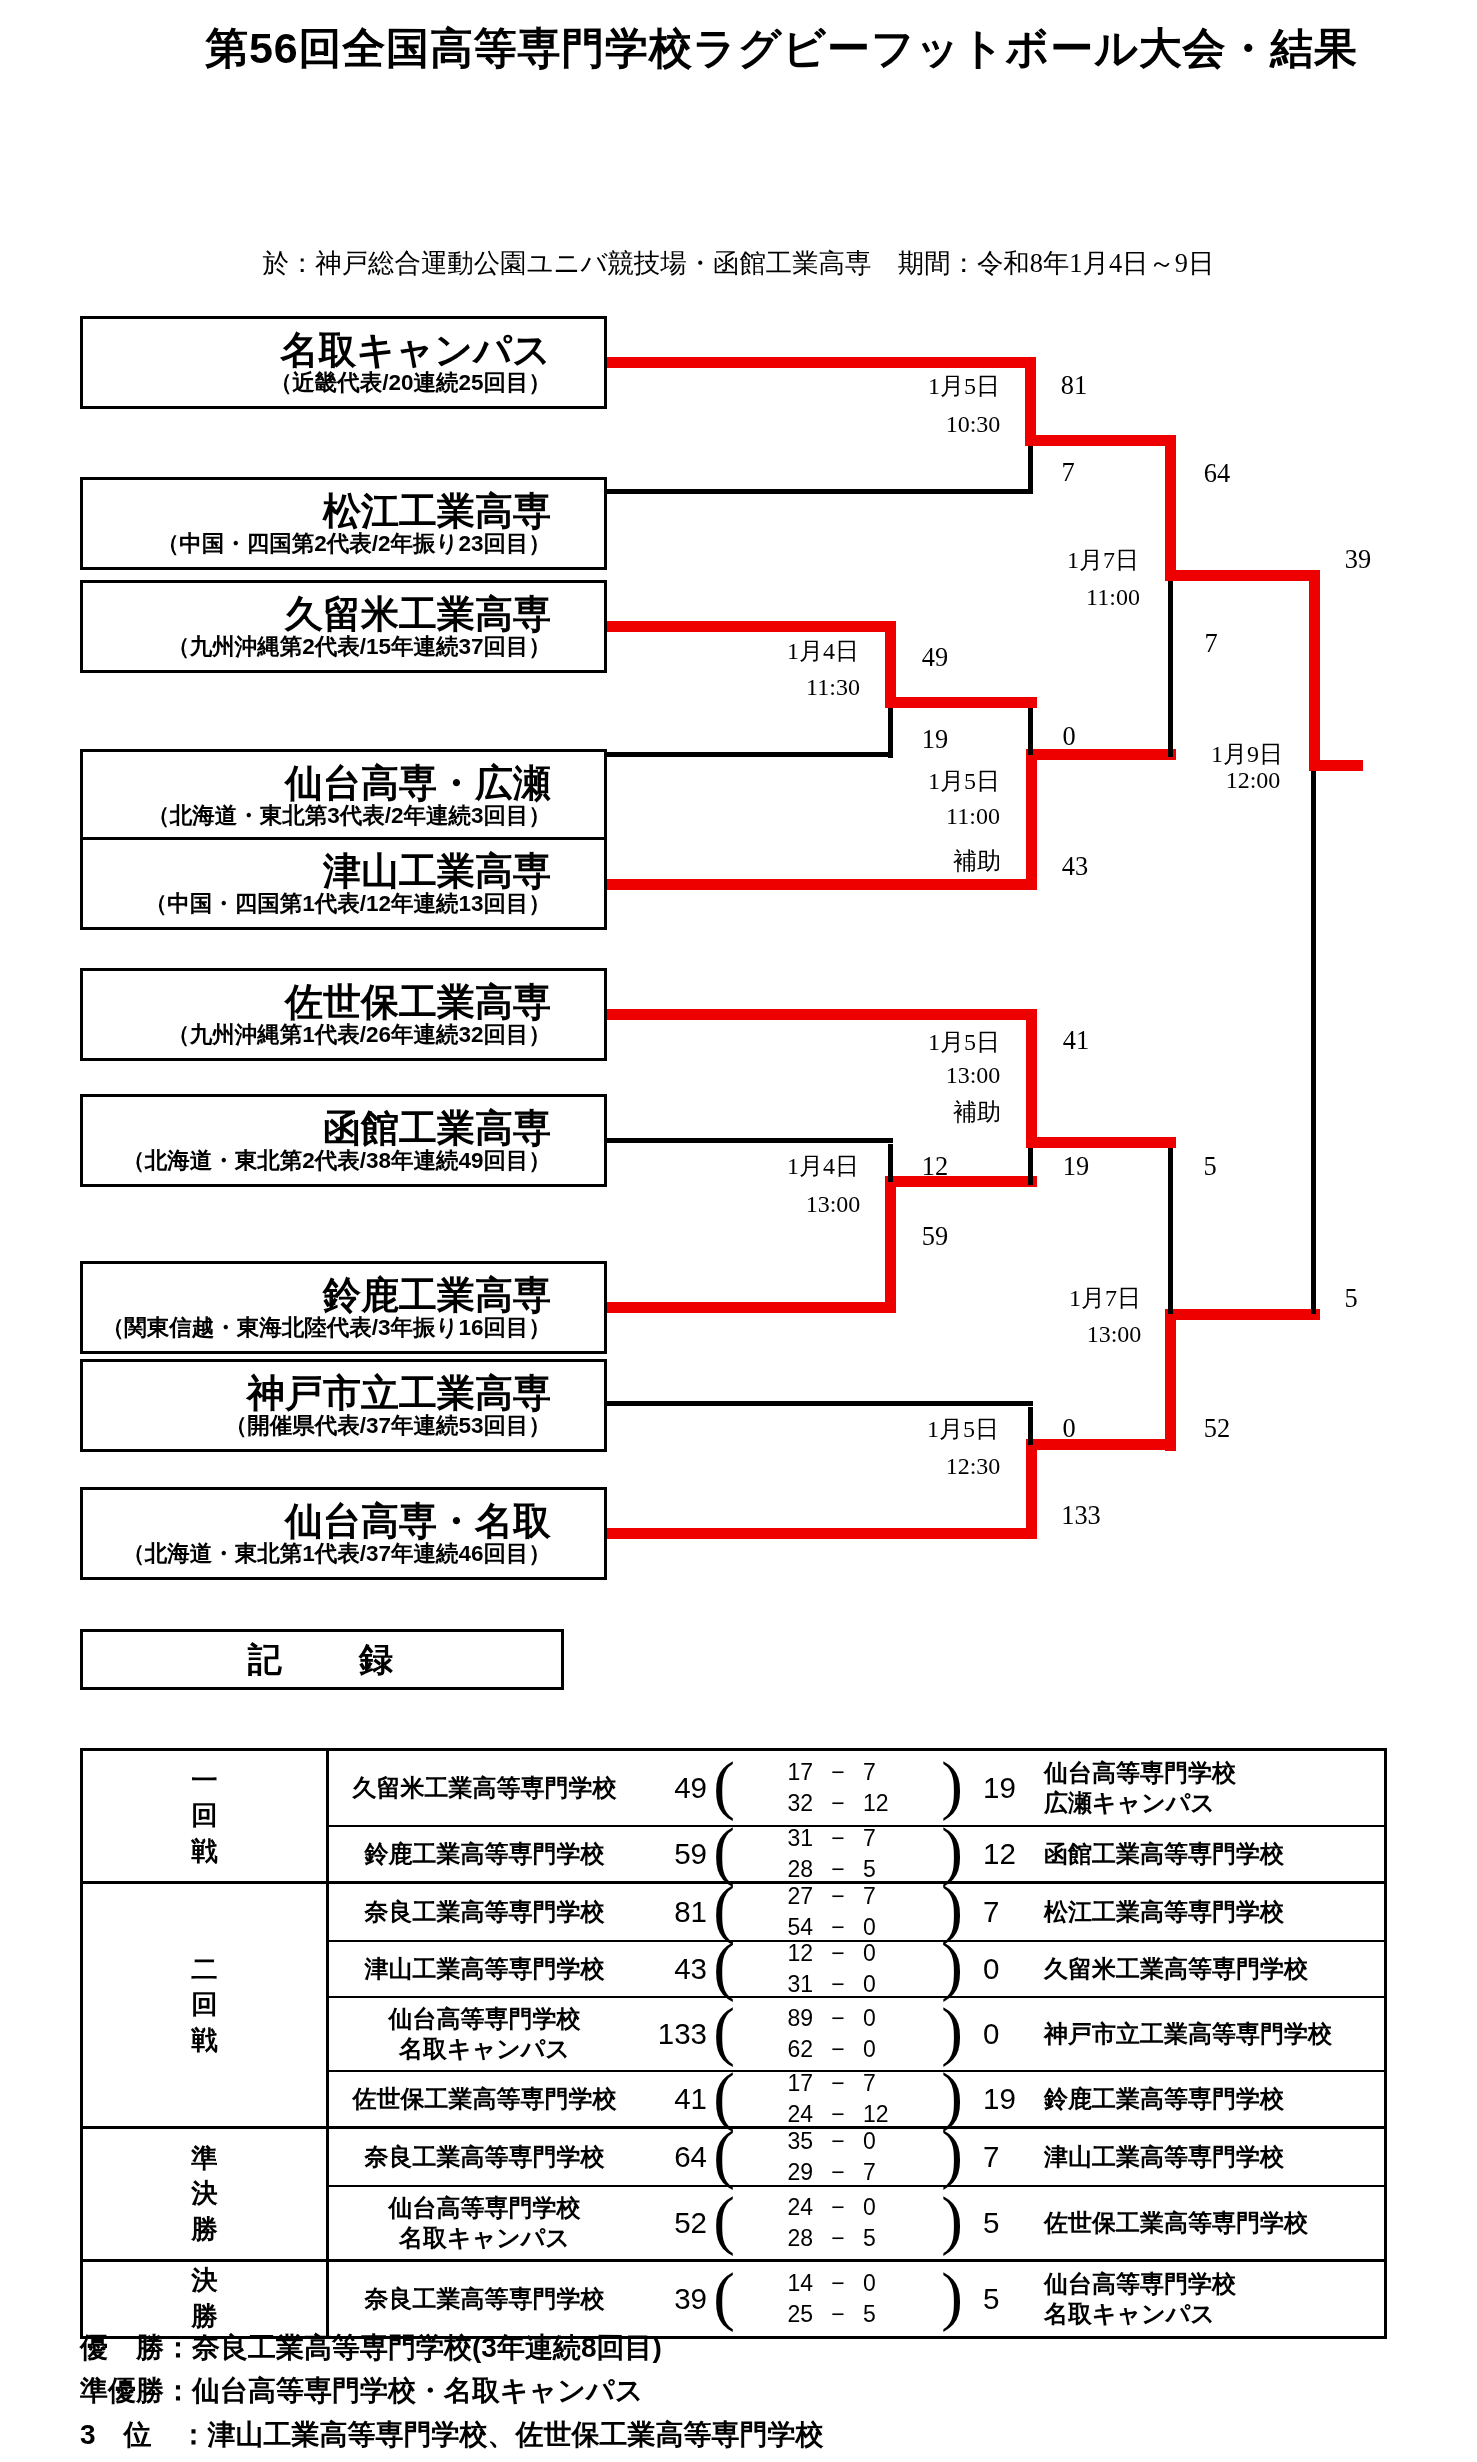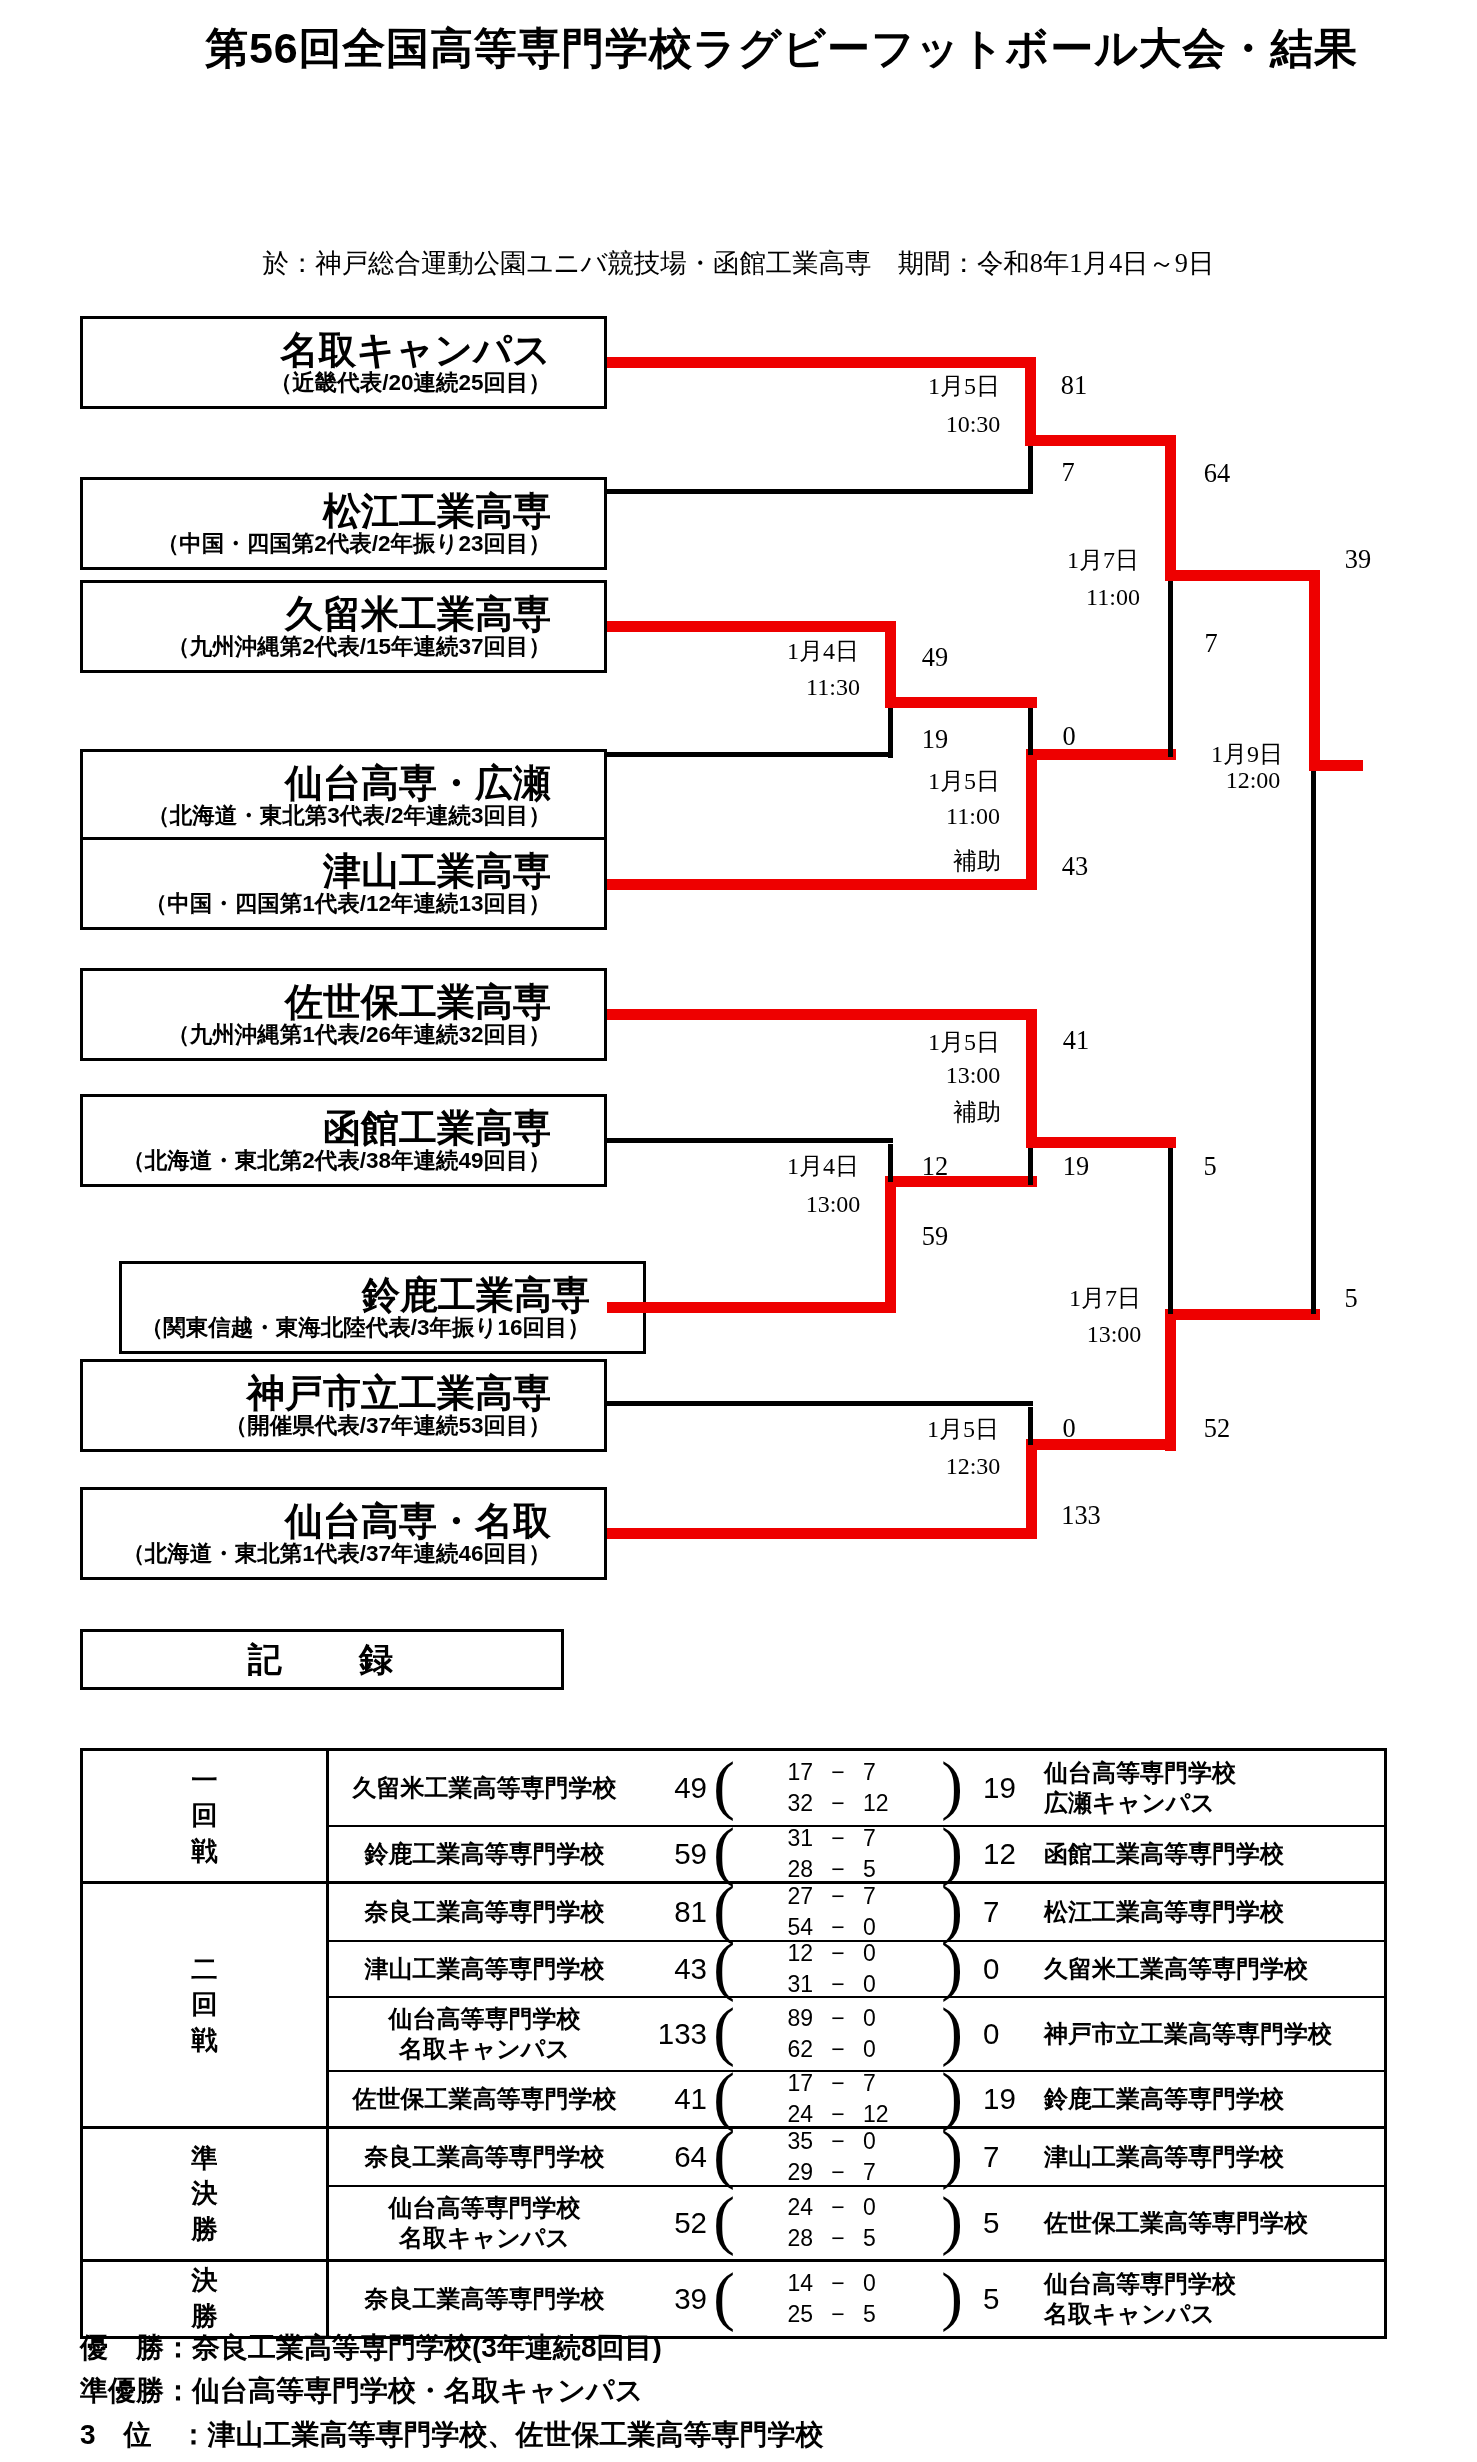--- a/index.html
+++ b/index.html
@@ -78,21 +78,21 @@
         <div class="team-note">（中国・四国第1代表/12年連続13回目）</div>
       </div>
       <div class="team-box" style="top: 968px;">
         <div class="team-name">佐世保工業高専</div>
         <div class="team-note">（九州沖縄第1代表/26年連続32回目）</div>
       </div>
       <div class="team-box" style="top: 1094px;">
         <div class="team-name">函館工業高専</div>
         <div class="team-note">（北海道・東北第2代表/38年連続49回目）</div>
       </div>
-      <div class="team-box" style="top: 1261px; margin-left: 39px;">
+      <div class="team-box" style="top: 1261px;">
         <div class="team-name">鈴鹿工業高専</div>
         <div class="team-note">（関東信越・東海北陸代表/3年振り16回目）</div>
       </div>
       <div class="team-box" style="top: 1359px;">
         <div class="team-name">神戸市立工業高専</div>
         <div class="team-note">（開催県代表/37年連続53回目）</div>
       </div>
       <div class="team-box" style="top: 1487px;">
         <div class="team-name">仙台高専・名取</div>
         <div class="team-note">（北海道・東北第1代表/37年連続46回目）</div>

